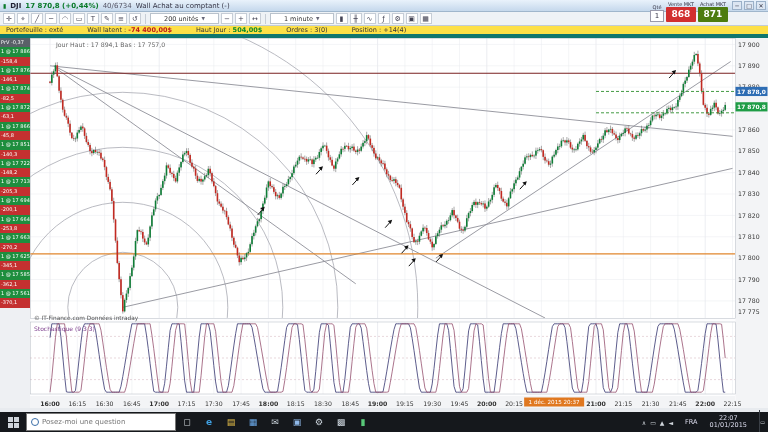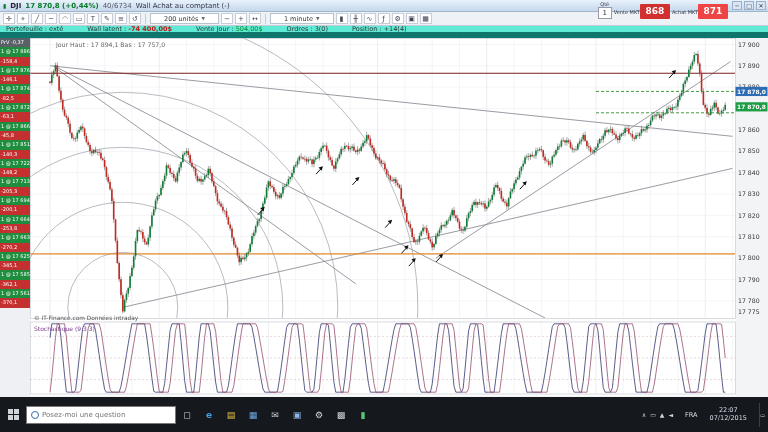--- a/index.html
+++ b/index.html
@@ -17,40 +17,40 @@
   
   .toolbar{position:absolute;top:12px;left:0;width:768px;height:14px;background:#eef2f6;border-bottom:1px solid #c2ccd6;display:flex;align-items:center;gap:2px;padding:0 3px;font-size:6.5px;color:#333}
   .ticon{width:12px;height:11px;border:1px solid #c6cdd6;background:#fff;font-size:7px;line-height:10px;text-align:center;color:#445;flex:none}
   .dd{height:11px;background:#fff;border:1px solid #b9c2cc;display:flex;align-items:center;gap:3px;padding:0 13px;font-size:6.5px;flex:none}
   .dd .car{font-size:4.5px;color:#667}
   .sep{width:1px;height:10px;background:#c6cdd6;margin:0 2px;flex:none}
   
   .trade{position:absolute;top:1px;right:40px;display:flex;gap:2px;align-items:flex-end;z-index:5}
   .qty{display:flex;flex-direction:column;align-items:center;font-size:5px;color:#334}
   .qbox{width:14px;height:12px;background:#fff;border:1px solid #99a;text-align:center;font-size:7px;line-height:11px}
-  .tcol{display:flex;flex-direction:row;align-items:center}
+  .tcol{display:flex;flex-direction:column;align-items:center}
   .tlab{font-size:5px;color:#334;height:6px;white-space:nowrap}
   .btn{width:30px;height:15px;color:#fff;font-size:9px;font-weight:bold;text-align:center;line-height:15px;border-radius:1px}
   .btn.sell{background:#d22f2f}
-  .btn.buy{background:#ef4444}
+  .btn.buy{background:#4d7c0f}
   
-  .inforow{position:absolute;top:26px;left:0;width:768px;height:12px;background:#5eead4;border-bottom:6px solid #0f766e;display:flex;align-items:center;gap:24px;padding:0 6px;font-size:6.5px;color:#333;white-space:nowrap}
+  .inforow{position:absolute;top:26px;left:0;width:768px;height:12px;background:#fde047;border-bottom:4px solid #0f766e;display:flex;align-items:center;gap:24px;padding:0 6px;font-size:6.5px;color:#333;white-space:nowrap}
   .inforow .negv{color:#c01818;font-weight:bold}
-  .inforow .posv{color:#0a8a2a;font-weight:normal}
+  .inforow .posv{color:#0a8a2a;font-weight:bold}
   
   .leftstrip{position:absolute;top:38px;left:0;width:30px;height:370px;background:#eef0f3}
   #ladder{position:absolute;top:38px;left:0;width:30px}
   .lrow{height:9.3px;font-size:5px;line-height:9.4px;padding-left:1px;white-space:nowrap;overflow:hidden;color:#fff}
   .lrow.hdr{background:#5a6068}
   .lrow.pos{background:#1e8e3e}
   .lrow.neg{background:#c43030}
   
   #chart-svg{position:absolute;top:38px;left:30px;background:#fdfdfe}
   
-  .taskbar{position:absolute;left:0;bottom:0;width:768px;height:35px;background:#15181c;display:flex;align-items:center;color:#dde}
+  .taskbar{position:absolute;left:0;bottom:0;width:768px;height:20px;background:#15181c;display:flex;align-items:center;color:#dde}
   .start{width:26px;height:24px;display:flex;align-items:center;justify-content:center}
   .winlogo{width:11px;height:11px;display:grid;grid-template-columns:5px 5px;gap:1px}
   .winlogo span{background:#cfd4da;width:5px;height:5px}
   .search{width:150px;height:18px;background:#fff;border:1px solid #777;display:flex;align-items:center;gap:3px;padding:0 4px;flex:none}
   .search input{border:none;outline:none;width:120px;font-size:7px;color:#444;font-family:"DejaVu Sans",sans-serif;background:transparent}
   .circ{width:8px;height:8px;border:1.2px solid #3a6ea8;border-radius:50%;flex:none}
   .tvicon{width:22px;text-align:center;font-size:9px;color:#cfd4da}
   .apps{display:flex}
   .app{width:22px;height:24px;display:flex;align-items:center;justify-content:center;font-size:9px;font-weight:bold}
   .tray{margin-left:auto;display:flex;align-items:center;gap:12px;font-size:6.5px;padding-right:3px}
@@ -124,21 +124,21 @@
   </span>
   <span class="tcol">
     <span class="tlab">Achat MKT</span>
     <span class="btn buy">871</span>
   </span>
 </div>
 
 <div class="inforow">
   <span><span>Portefeuille :</span> <span>exté</span></span>
   <span><span>Wall latent :</span> <span class="negv">-74 400,00$</span></span>
-  <span><span>Vente Jour :</span> <span class="posv">504,00$</span></span>
+  <span><span>Haut Jour :</span> <span class="posv">504,00$</span></span>
   <span><span>Ordres :</span> <span>3(0)</span></span>
   <span><span>Position :</span> <span>+14(4)</span></span>
 </div>
 
 <div class="leftstrip"></div>
 <div id="ladder">
     <div class="lrow hdr">PrV  -0,37</div>
     <div class="lrow pos">1 @ 17 886,0</div>
     <div class="lrow neg">-158,4</div>
     <div class="lrow pos">1 @ 17 876,7</div>
@@ -1121,17 +1121,17 @@
   <span class="tray">
     <span id="tray-icons" style="display:flex;gap:4px">
         <span class="tico">∧</span>
         <span class="tico">▭</span>
         <span class="tico">▲</span>
         <span class="tico">◄</span>
       </span>
     <span>FRA</span>
     <span class="clock">
       <div>22:07</div>
-      <div>07/12/2015</div>
+      <div>01/01/2015</div>
     </span>
     <span class="notifbar">▭</span>
   </span>
 </div>
 
 </body></html>

